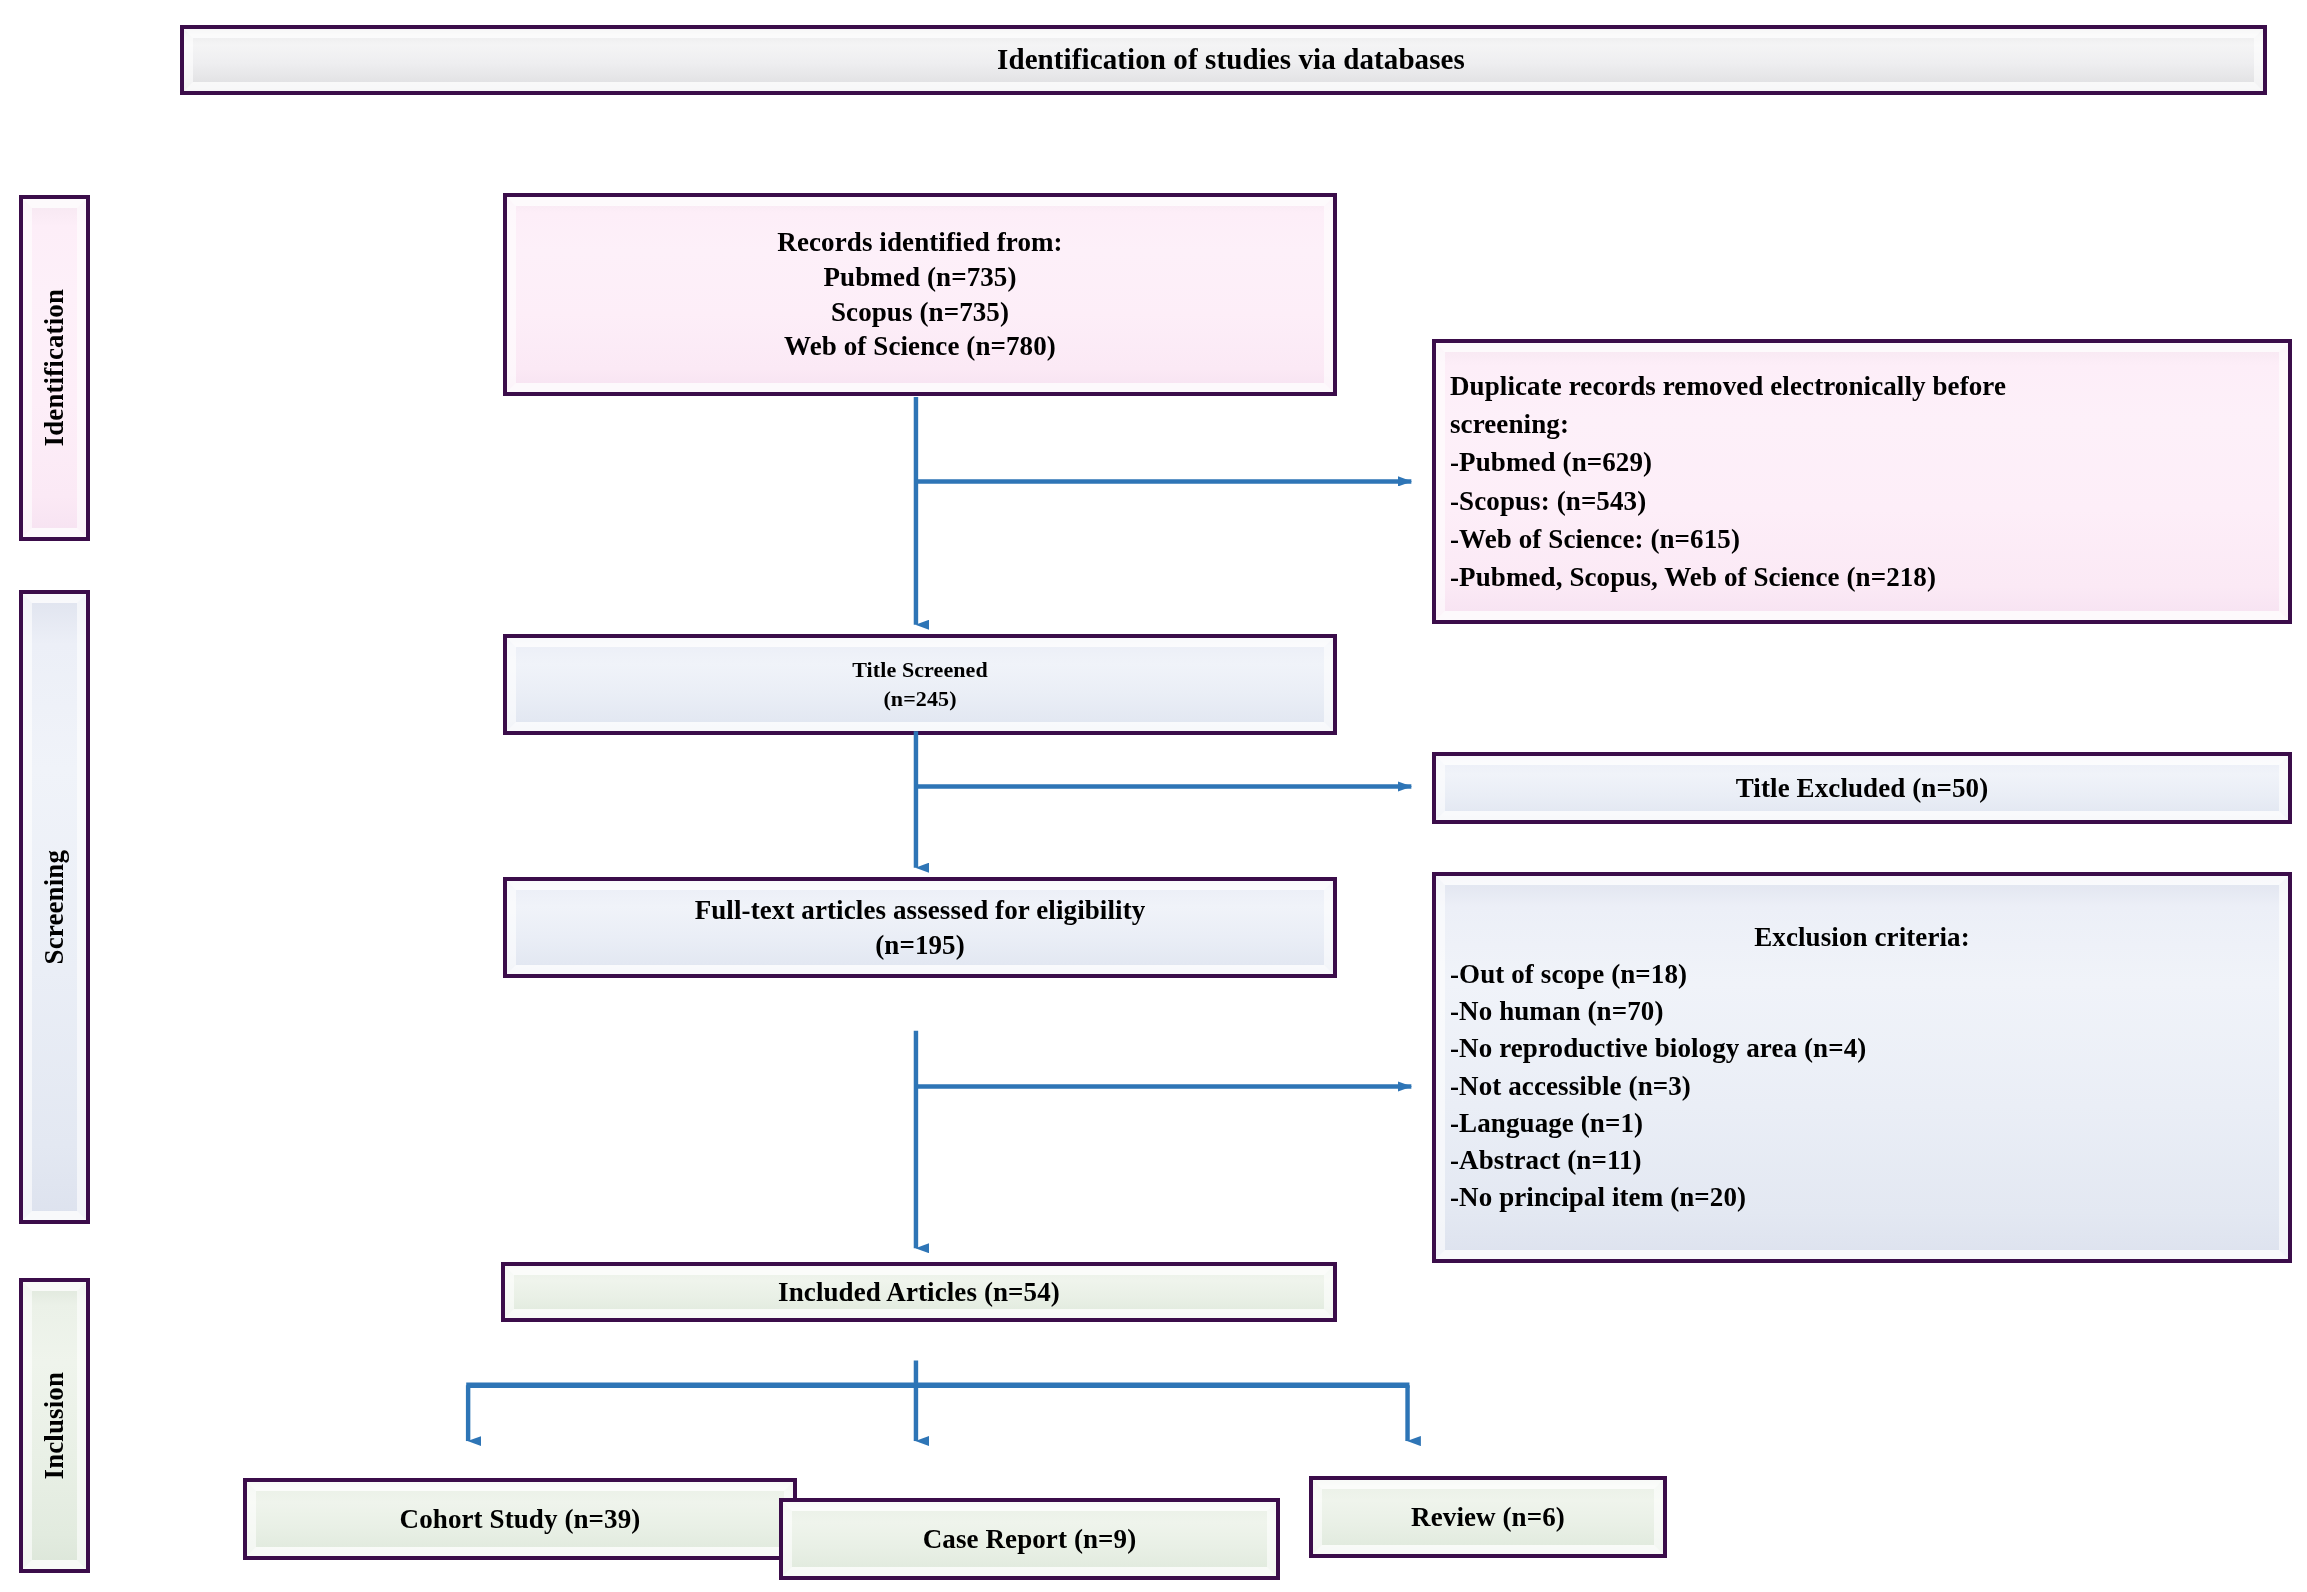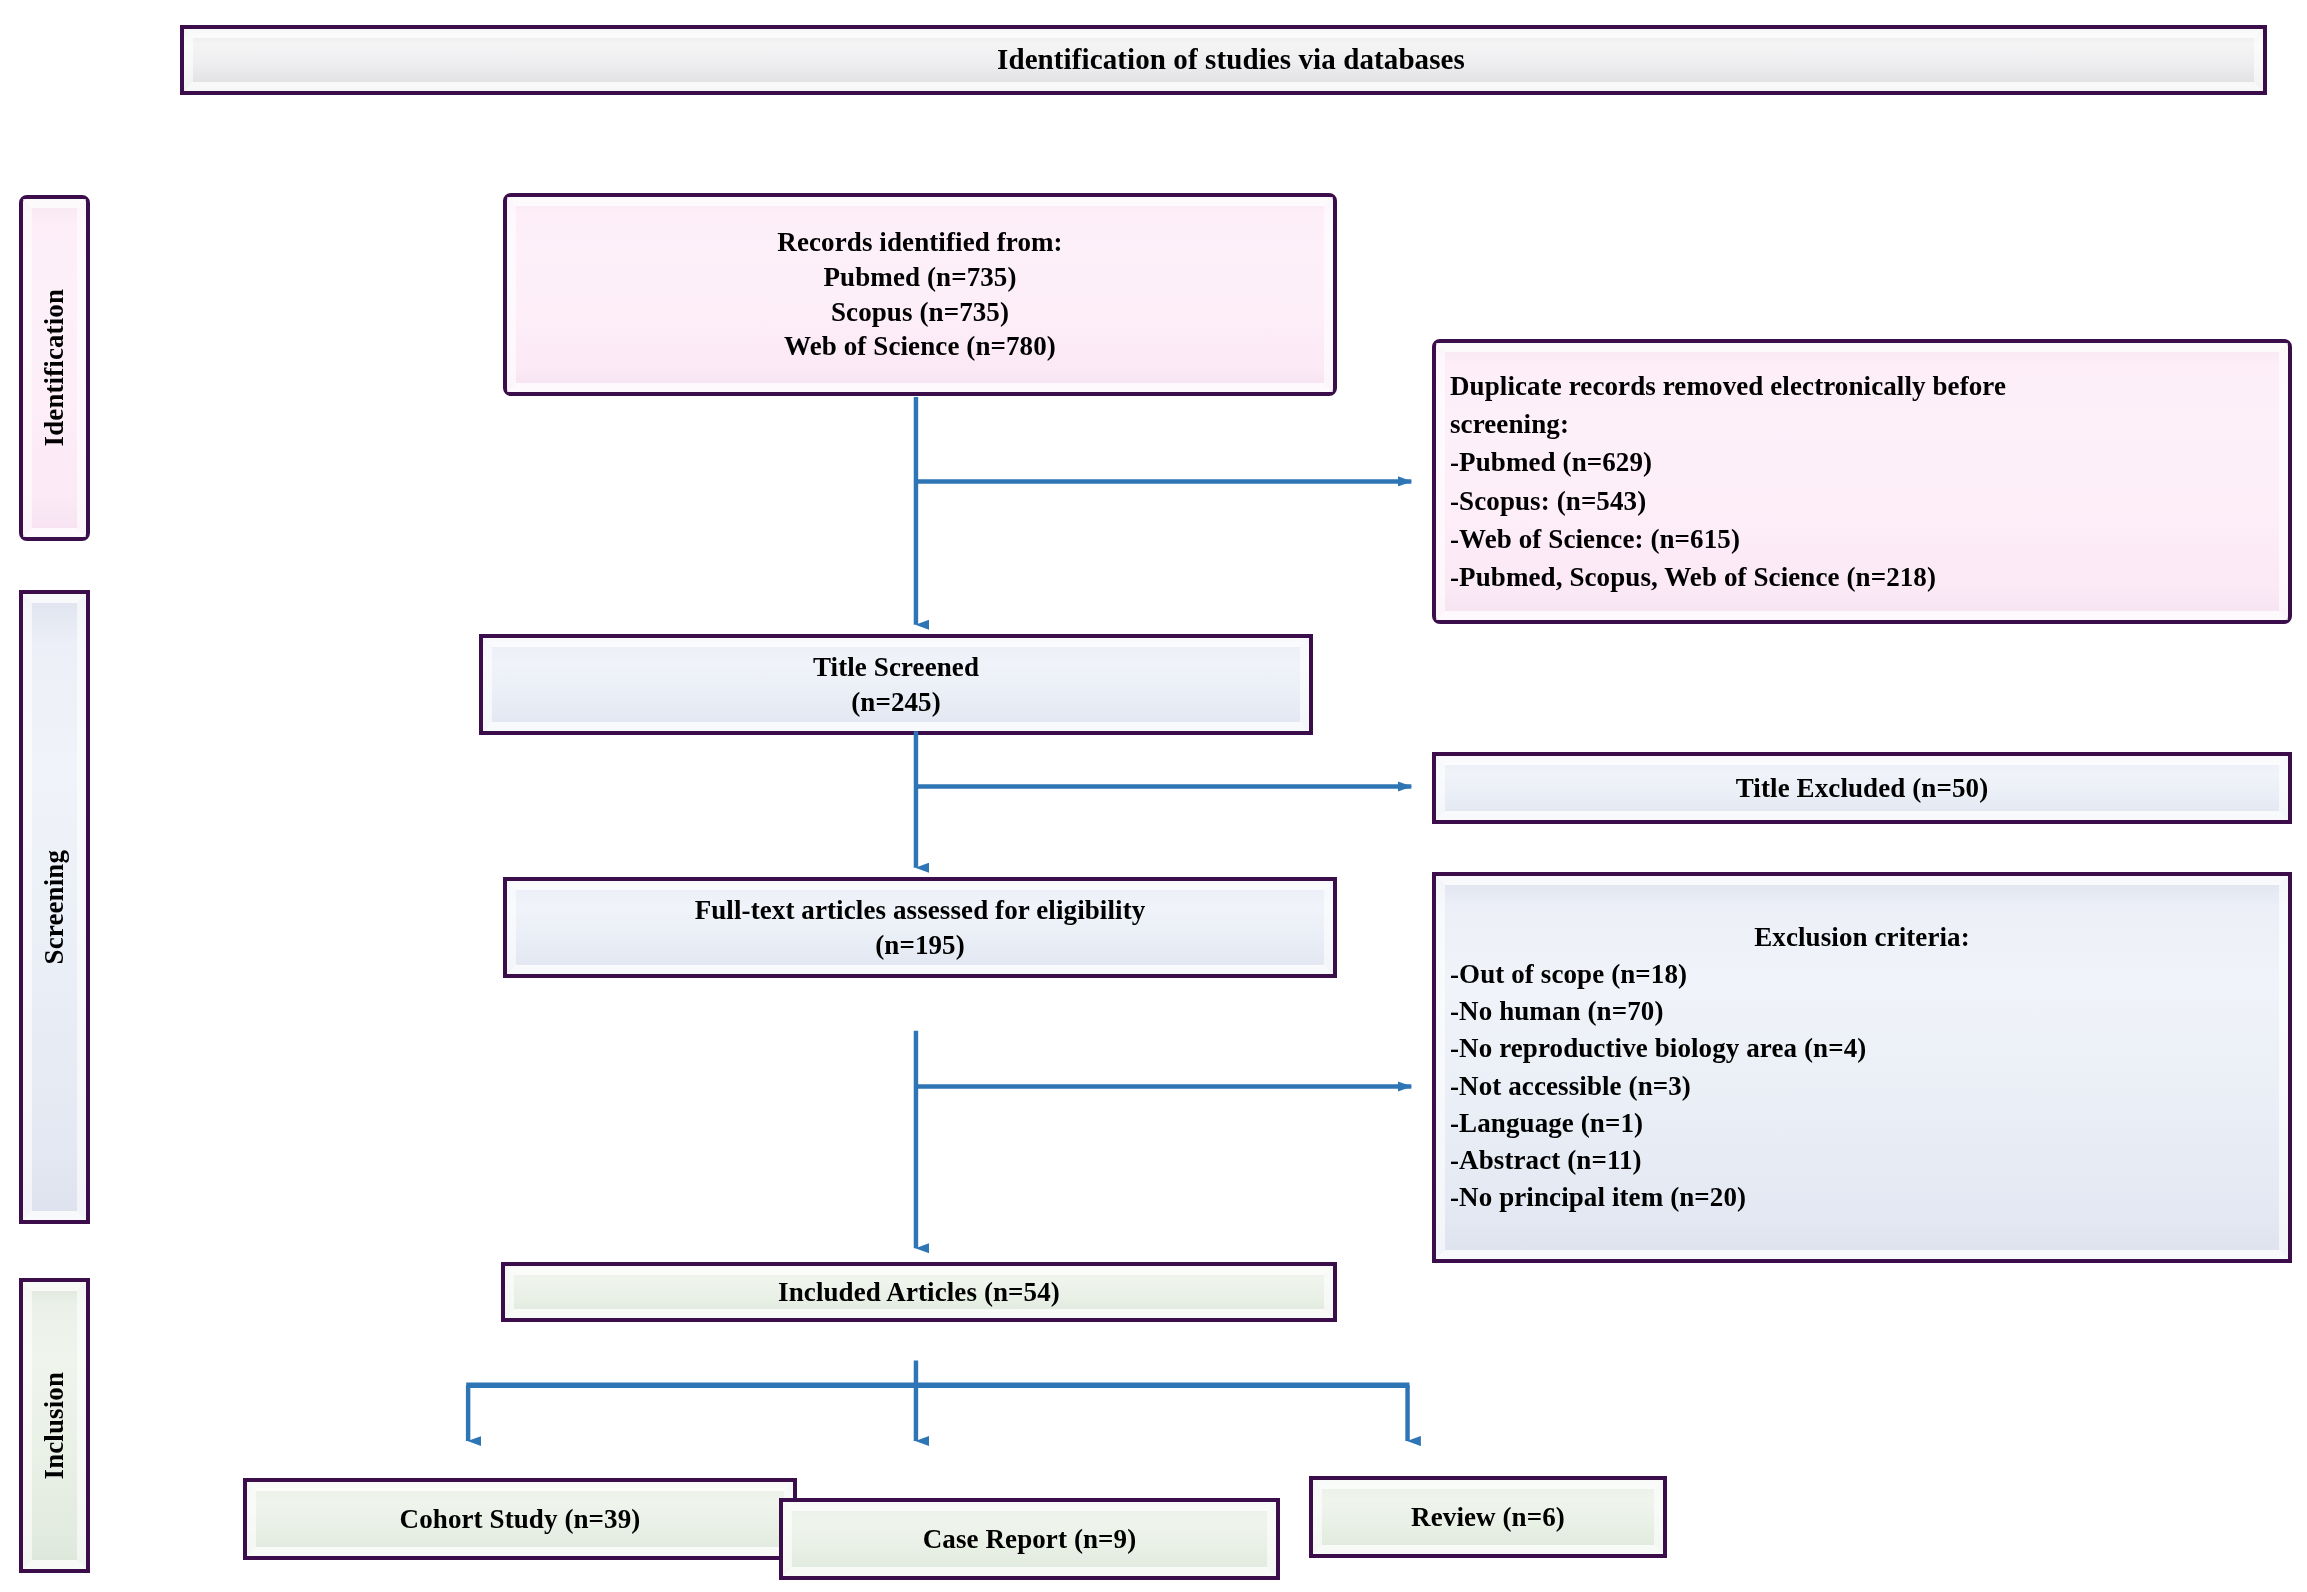--- a/index.html
+++ b/index.html
@@ -59,21 +59,20 @@
     background:
       linear-gradient(to bottom,
         #d7d7d9 0%, #ededee 9%, #f4f4f5 26%,
         #eeeef0 55%, #e4e4e6 82%, #dddde0 96%, #d2d2d5 100%);
   }
   .fill-pink {
     background:
       linear-gradient(to bottom,
         #f5e6f0 0%, #fdeef8 8%, #fdf0f9 28%,
         #fdeef8 60%, #fbe9f5 88%, #f6e2f1 100%);
-    border-radius: 8px;
   }
   .fill-blue {
     background:
       linear-gradient(to bottom,
         #dfe3ee 0%, #eceff7 8%, #f0f3f9 28%,
         #eaeef6 60%, #e3e8f2 88%, #dde2ee 100%);
   }
   .fill-green {
     background:
       linear-gradient(to bottom,
@@ -171,21 +170,21 @@
     <span class="txt" style="line-height:1.42;">
       <span>Duplicate records removed electronically before</span><br>
       <span>screening:</span><br>
       <span>-Pubmed (n=629)</span><br>
       <span>-Scopus: (n=543)</span><br>
       <span>-Web of Science: (n=615)</span><br>
       <span>-Pubmed, Scopus, Web of Science (n=218)</span>
     </span>
   </div>
 
-  <div class="box fill-blue align-center" style="left:479px; top:634px; width:834px; height:101px; font-size:27px;">
+  <div class="box fill-blue align-center" style="left:503px; top:634px; width:834px; height:101px; font-size:22px;">
     <span class="txt">
       <span>Title Screened</span><br>
       <span>(n=245)</span>
     </span>
   </div>
 
   <div class="box fill-blue align-center" style="left:1432px; top:752px; width:860px; height:72px; font-size:27px;">
     <span class="txt">Title Excluded (n=50)</span>
   </div>
 

